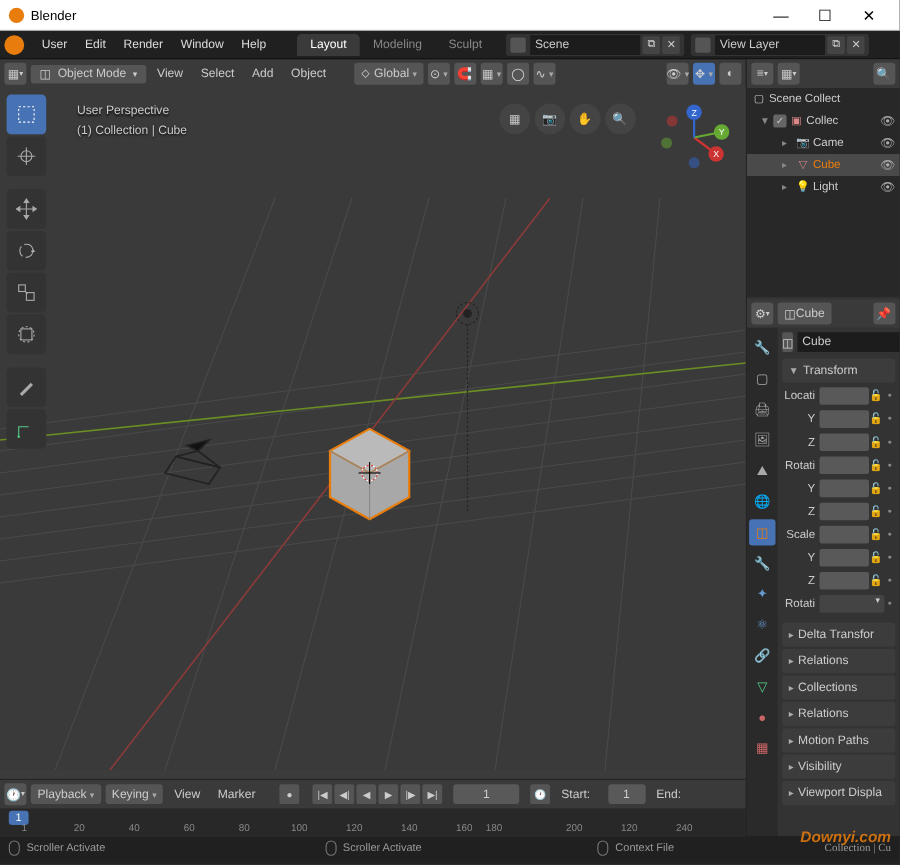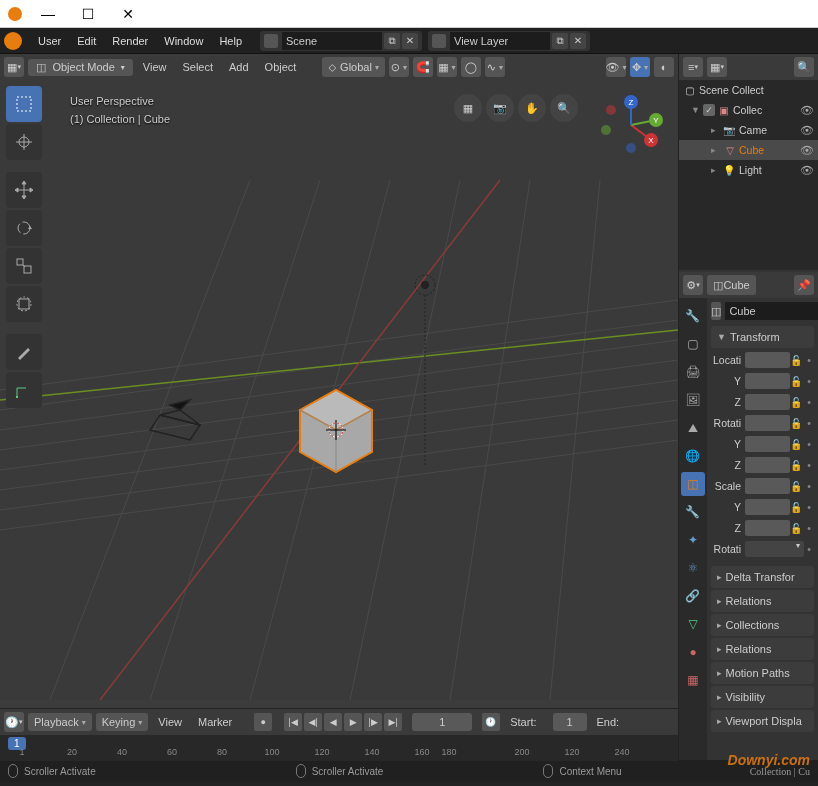--- a/index.html
+++ b/index.html
@@ -100,32 +100,38 @@
 .status-item { display: flex; align-items: center; gap: 6px; margin-right: 40px; }
 .mouse-ico { width: 10px; height: 14px; border: 1px solid #777; border-radius: 5px; }
 .watermark { position: absolute; bottom: 18px; right: 8px; color: #e87d0d; font-size: 14px; font-weight: bold; font-style: italic; opacity: 0.85; }
 .status-right { margin-left: auto; font-family: Liberation Serif, serif; }
 </style>
 </head>
 <body>
 
 <div class="titlebar">
   <div class="logo"></div>
+  <div class="title">Blender</div>
   <div class="winbtn">—</div>
   <div class="winbtn">☐</div>
   <div class="winbtn">✕</div>
 </div>
 
 <div class="topmenu">
   <div class="logo2"></div>
   <div class="menuitem">User</div>
   <div class="menuitem">Edit</div>
   <div class="menuitem">Render</div>
   <div class="menuitem">Window</div>
   <div class="menuitem">Help</div>
+  <div class="workspace-tabs">
+    <div class="tab active">Layout</div>
+    <div class="tab">Modeling</div>
+    <div class="tab">Sculpt</div>
+  </div>
   <div class="scene-box">
     <div class="icon"></div>
     <input class="field" value="Scene" style="">
     <div class="sbtn">⧉</div>
     <div class="sbtn">✕</div>
   </div>
   <div class="scene-box" style="margin-left:6px">
     <div class="icon"></div>
     <input class="field" value="View Layer" style="">
     <div class="sbtn">⧉</div>
@@ -514,18 +520,18 @@
   <div class="status-item">
       <div class="mouse-ico"></div>
       <span>Scroller Activate</span>
     </div>
   <div class="status-item" style="margin-left:160px">
       <div class="mouse-ico"></div>
       <span>Scroller Activate</span>
     </div>
   <div class="status-item" style="margin-left:120px">
       <div class="mouse-ico"></div>
-      <span>Context Menu</span>
+      <span>Context File</span>
     </div>
   <div class="status-right">Collection | Cu</div>
 </div>
 
 <div class="watermark">Downyi.com</div>
 
 </body></html>

